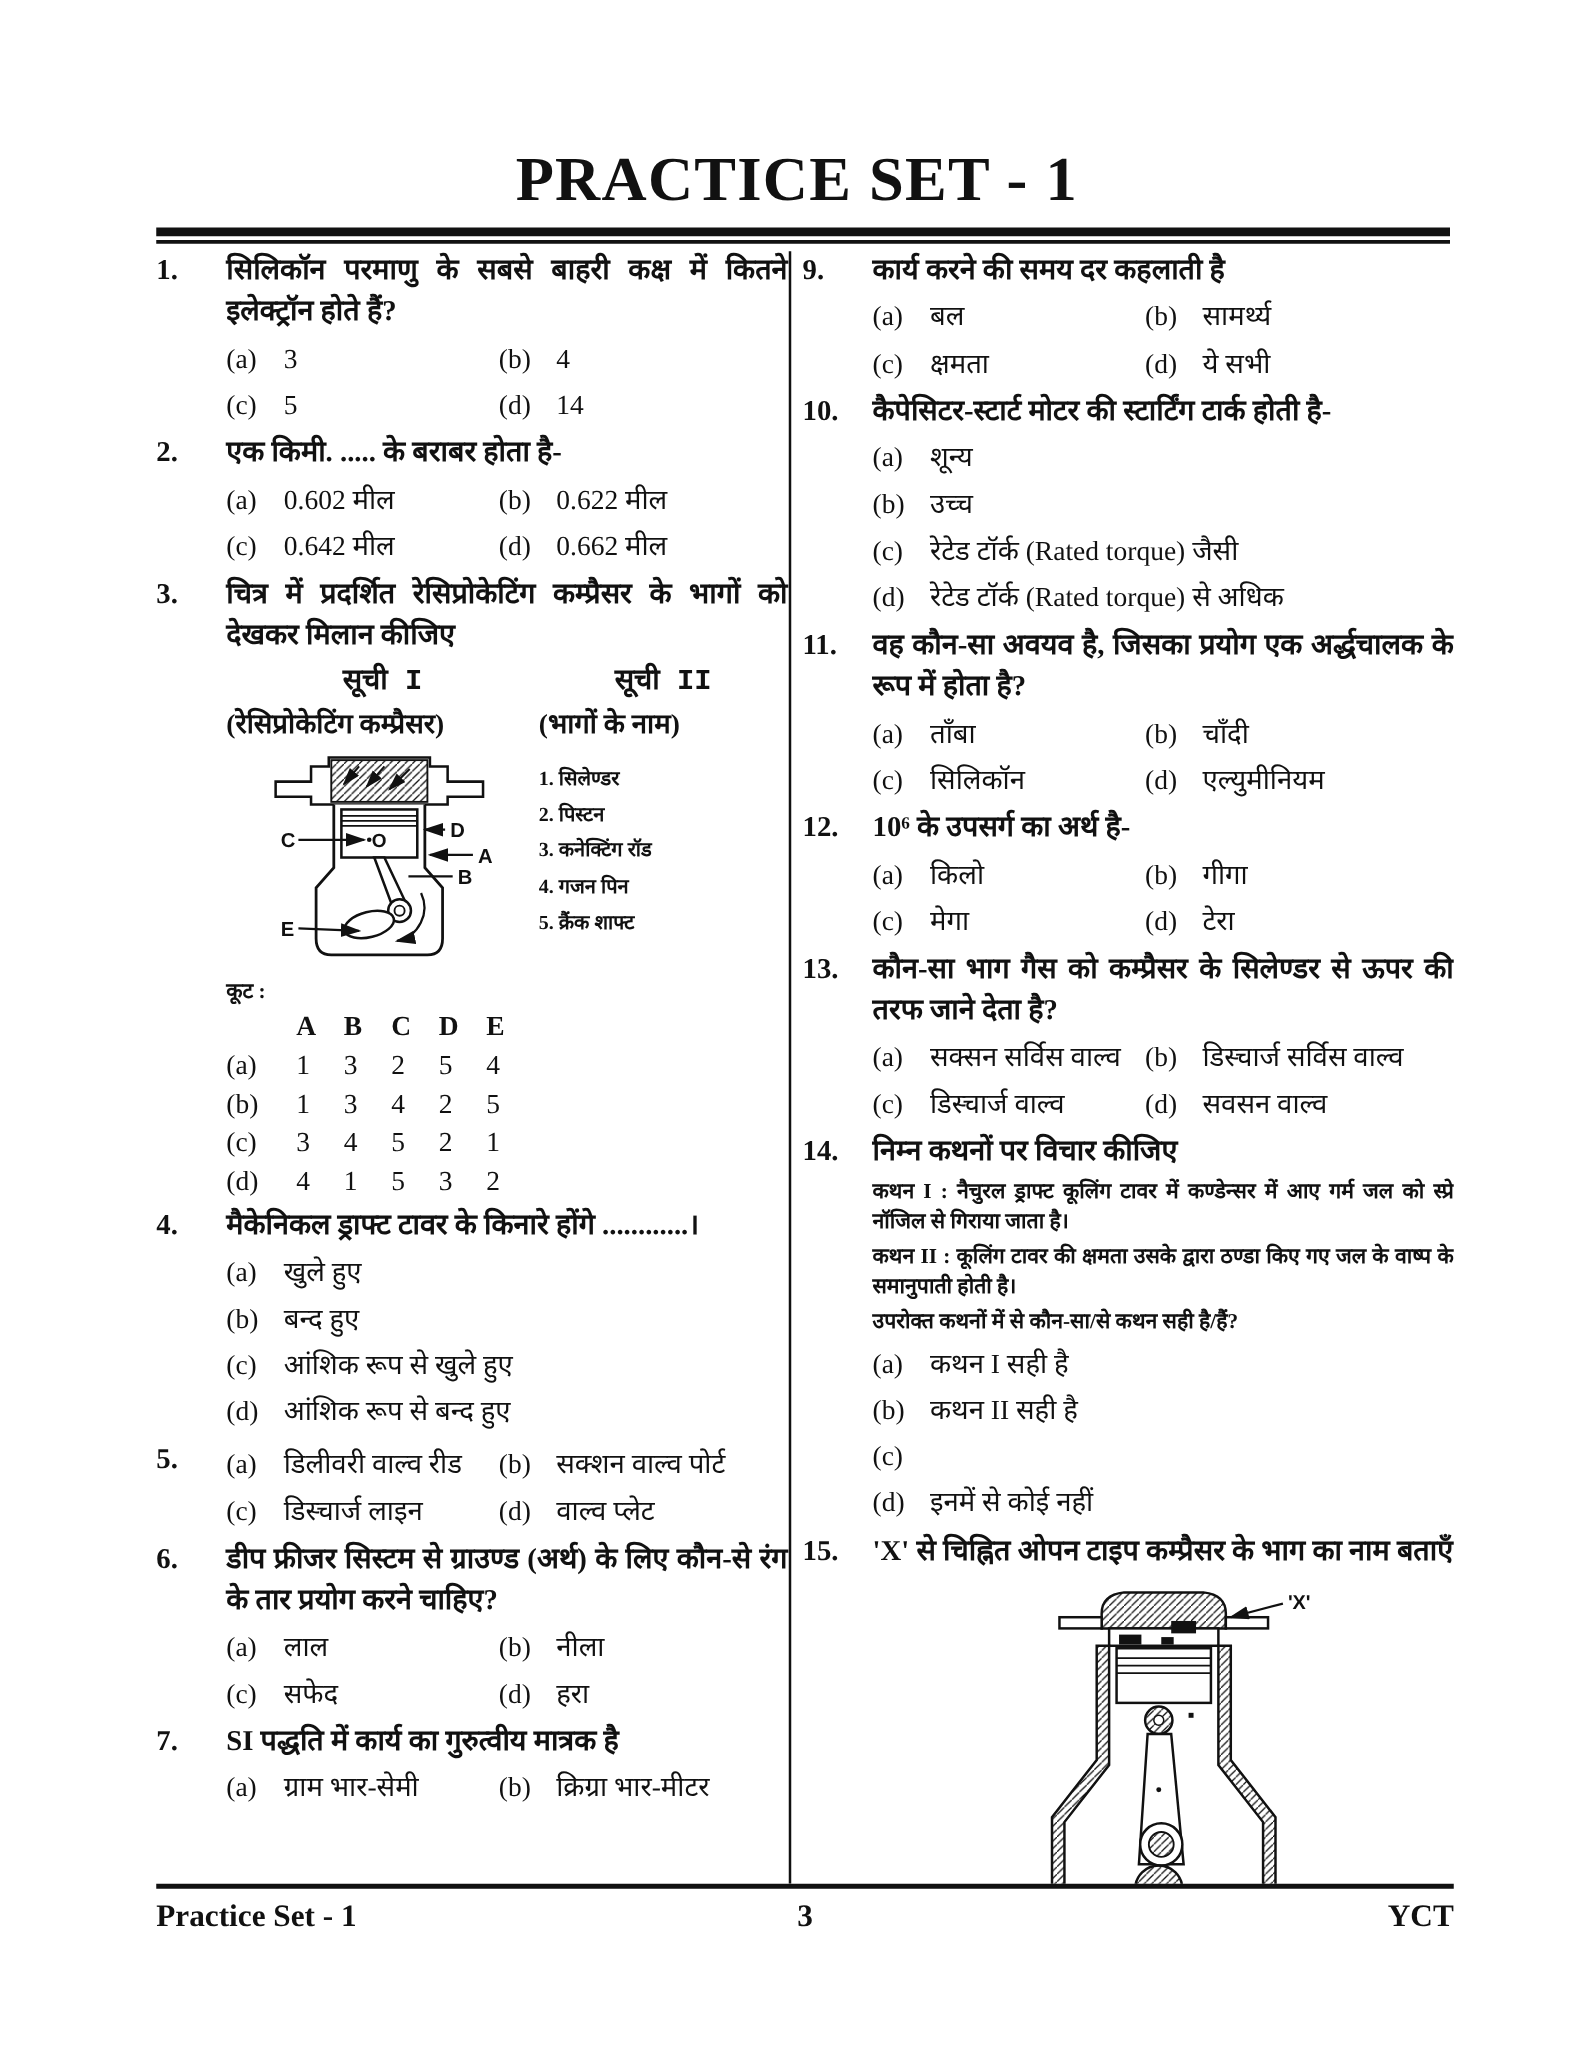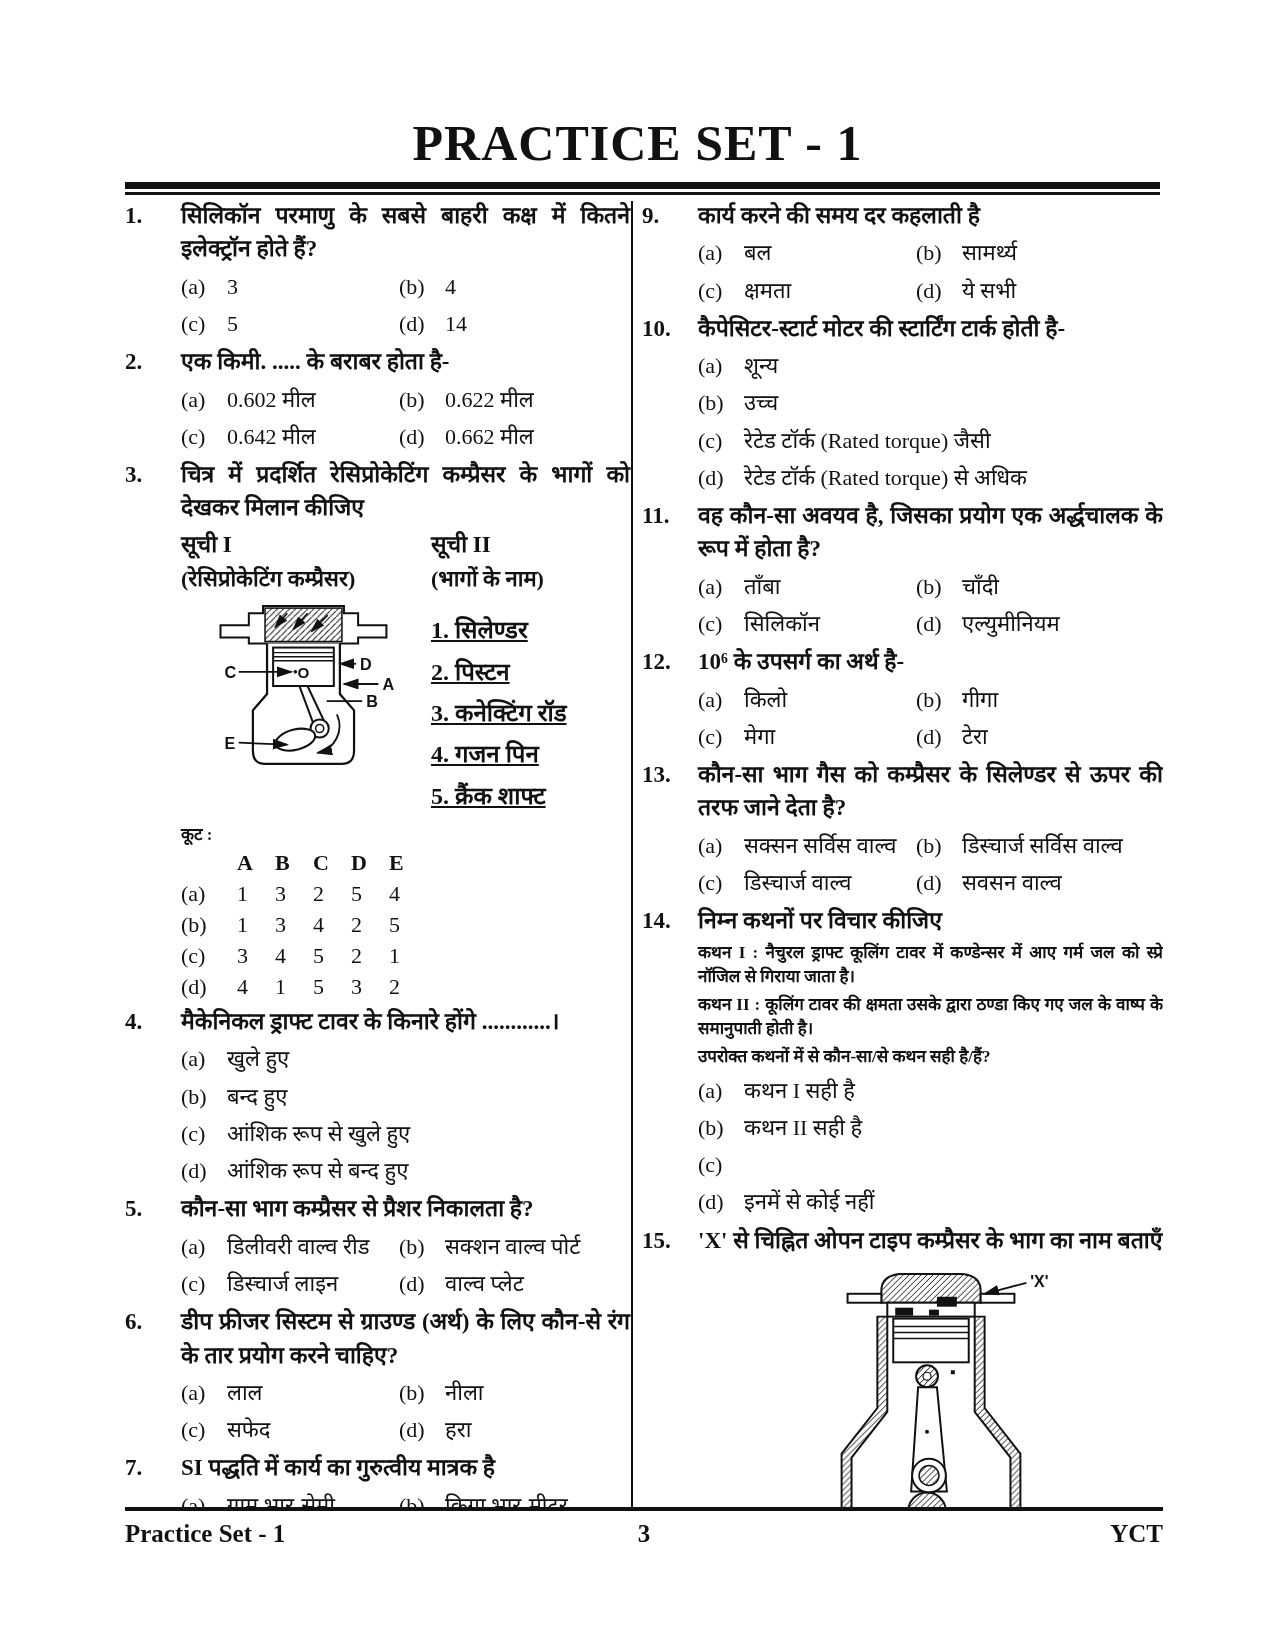--- a/index.html
+++ b/index.html
@@ -41,26 +41,26 @@
   .q-stmt{font-weight:700;font-size:17px;line-height:1.45;text-align:justify;margin-top:3px;}
 
   .opts{margin-top:2px;}
   .opts.two{display:grid;grid-template-columns:218px 1fr;}
   .opts.one{display:block;}
   .opt{display:flex;font-size:22px;line-height:1.42;padding:3px 0;}
   .opt-label{width:46px;flex:none;}
   .opt-text{flex:1;}
 
   .match-head{display:grid;grid-template-columns:250px 1fr;font-weight:700;font-size:23px;line-height:1.5;margin-top:3px;}
-  .match-head span{text-align:left;}
+  .match-head span{text-align:center;font-family:Liberation Mono, monospace;}
   .match-sub{display:grid;grid-template-columns:250px 1fr;font-weight:700;font-size:22px;line-height:1.5;}
   .match-sub span{text-align:left;}
   .match-body{display:grid;grid-template-columns:250px 1fr;align-items:start;}
   .match-fig{padding:4px 0 0 10px;}
-  .match-list{font-weight:700;font-size:24px;line-height:1.6;padding-top:16px;text-decoration:underline;}
+  .match-list{font-weight:700;font-size:16px;line-height:1.6;padding-top:16px;}
   .match-list div{margin-bottom:3px;}
 
   .koot{font-weight:700;font-size:17px;margin:4px 0 2px 0;}
   .matrix{font-size:22px;}
   .matrix-row{display:grid;grid-template-columns:56px 38px 38px 38px 38px 38px;line-height:31px;}
   .matrix-row.header{font-weight:700;}
 
   .fig15{width:280px;margin:4px auto 0 auto;}
 
   .footer-rule{margin:0 112px 0 125px;height:4px;background:#111;}
@@ -261,21 +261,20 @@
               <div class="opt">
                 <span class="opt-label">(d)</span>
                 <span class="opt-text">आंशिक रूप से बन्द हुए</span>
               </div>
             </div>
           </div>
         </div>
         <div class="q">
           <div class="q-num">5.</div>
           <div class="q-body">
-            <div class="q-text">कौन-सा भाग कम्प्रैसर से प्रैशर निकालता है?</div>
             <div class="opts two">
               <div class="opt">
                 <span class="opt-label">(a)</span>
                 <span class="opt-text">डिलीवरी वाल्व रीड</span>
               </div>
               <div class="opt">
                 <span class="opt-label">(b)</span>
                 <span class="opt-text">सक्शन वाल्व पोर्ट</span>
               </div>
               <div class="opt">

